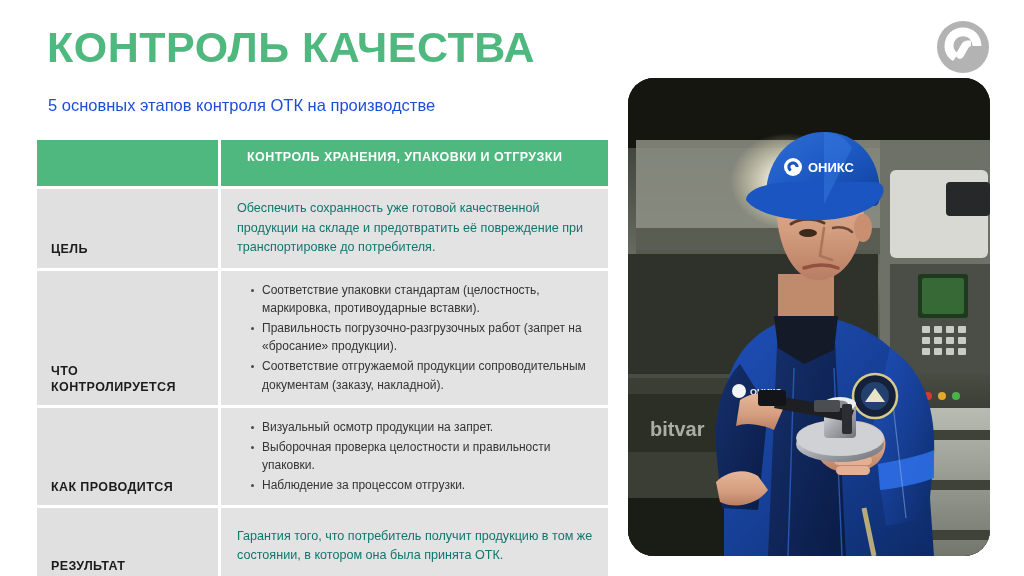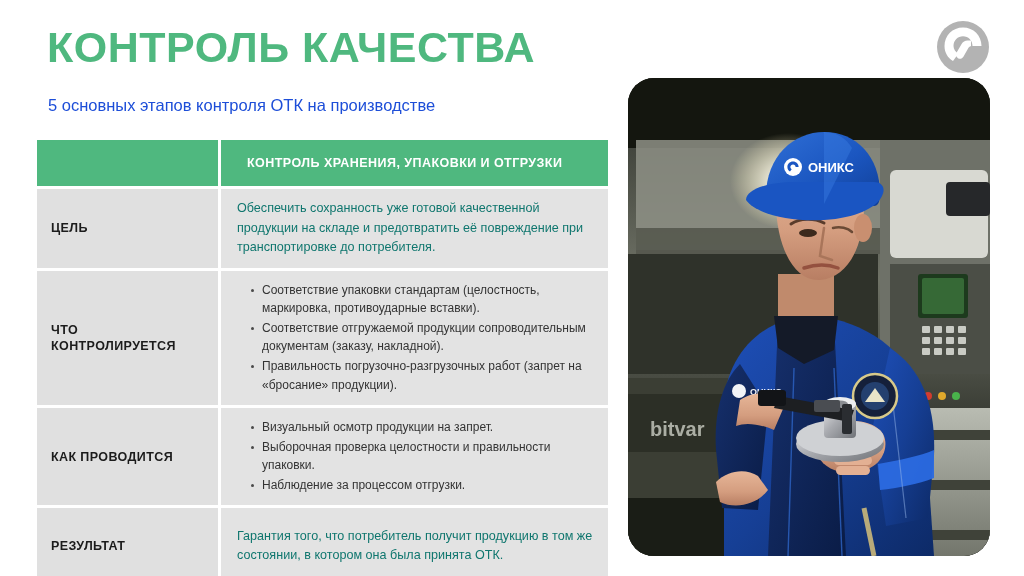--- a/index.html
+++ b/index.html
@@ -65,28 +65,27 @@
   .row {
     display: flex;
     width: 100%;
     margin-bottom: 3px;
   }
   .cell-left {
     width: 181px;
     flex: 0 0 181px;
     box-sizing: border-box;
     display: flex;
-    align-items: center;
+    align-items: flex-end;
     padding: 10px 14px 10px 14px;
   }
   .cell-right {
     flex: 1 1 auto;
     box-sizing: border-box;
     display: flex;
-    align-items: center;
     padding: 10px 14px 10px 16px;
     margin-left: 3px;
   }
 
   
   .row-header .cell-left,
   .row-header .cell-right {
     background: #4fb87f;
     min-height: 46px;
   }
@@ -206,22 +205,22 @@
       </div>
     </div>
 
     <div class="row row-body r-what">
       <div class="cell-left">
         <span class="label">ЧТО КОНТРОЛИРУЕТСЯ</span>
       </div>
       <div class="cell-right">
         <ul class="bullets">
           <li>Соответствие упаковки стандартам (целостность, маркировка, противоударные вставки).</li>
+          <li>Правильность погрузочно-разгрузочных работ (запрет на «бросание» продукции).</li>
           <li>Соответствие отгружаемой продукции сопроводительным документам (заказу, накладной).</li>
-          <li>Правильность погрузочно-разгрузочных работ (запрет на «бросание» продукции).</li>
         </ul>
       </div>
     </div>
 
     <div class="row row-body r-how">
       <div class="cell-left">
         <span class="label">КАК ПРОВОДИТСЯ</span>
       </div>
       <div class="cell-right">
         <ul class="bullets">

